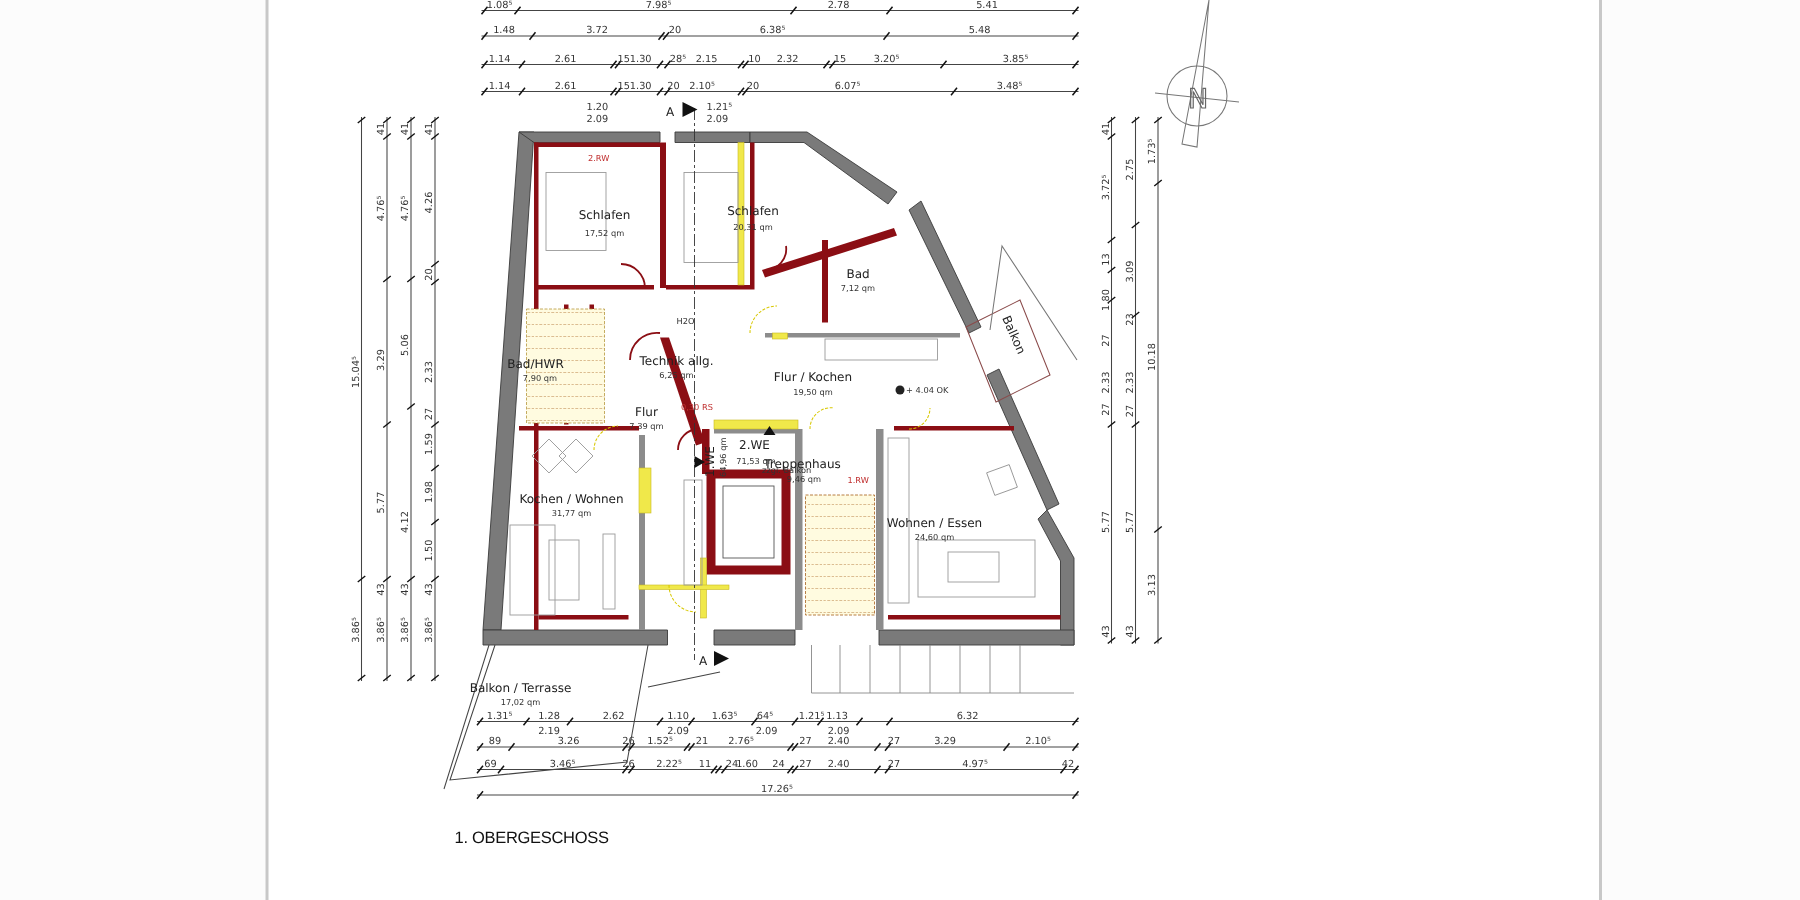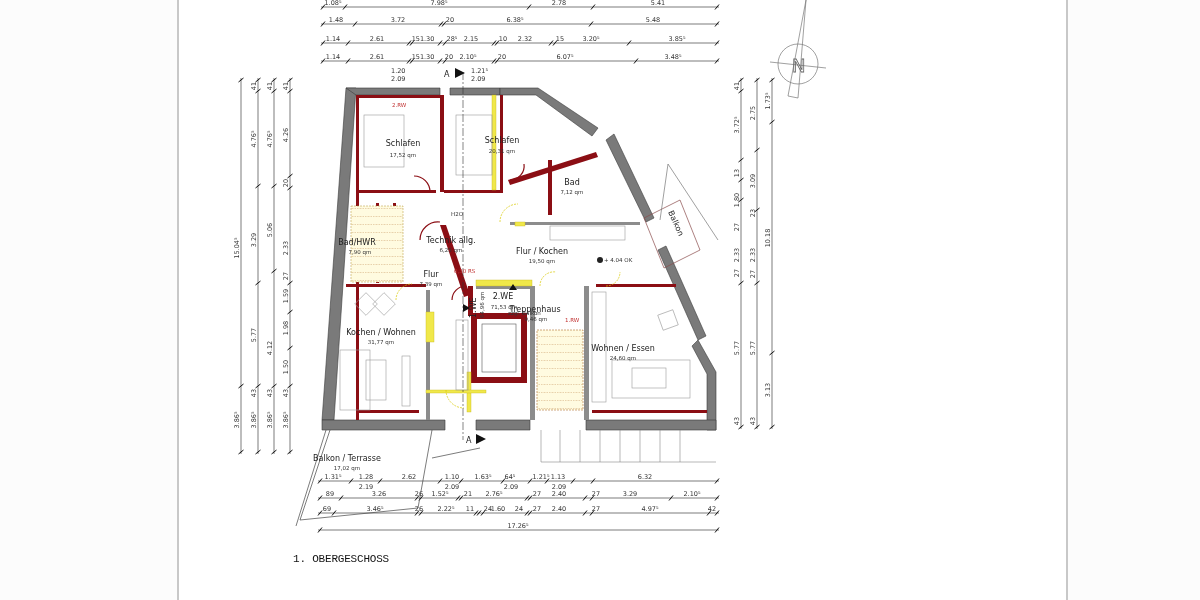--- a/index.html
+++ b/index.html
@@ -4,22 +4,22 @@
 <style>
   html, body { margin:0; padding:0; width:1200px; height:600px; background:#fcfcfc; overflow:hidden; }
   body { font-family: "DejaVu Sans", sans-serif; position:relative; }
   .sheet { position:absolute; left:177px; top:0; width:891px; height:600px; background:#ffffff;
            border-left:2px solid #c8c8c8; border-right:2px solid #c8c8c8; box-sizing:border-box; }
   svg { position:absolute; left:0; top:0; }
   .dim { font-family:"DejaVu Sans", sans-serif; font-size:6.5px; fill:#333; }
   .room-name { font-family:"DejaVu Sans", sans-serif; font-size:8px; fill:#222; }
   .room-area { font-family:"DejaVu Sans", sans-serif; font-size:5.5px; fill:#333; }
   .red-label { font-family:"DejaVu Sans", sans-serif; font-size:5.5px; fill:#c03030; }
-  .title { position:absolute; left:293px; top:553px; font-size:11px; color:#111;
-           font-family:Liberation Mono, monospace; letter-spacing:-0.2px; }
+  .title { position:absolute; left:303px; top:553px; font-size:11px; color:#111;
+           font-family:Liberation Sans, sans-serif; letter-spacing:-0.2px; }
 </style>
 </head>
 <body>
 
 <div class="sheet"></div>
 
 <svg id="plan" width="1200" height="600" viewBox="0 0 1200 600">
   <defs>
     <pattern id="stairs" width="8" height="8" patternUnits="userSpaceOnUse">
       <rect width="8" height="8" fill="#fffbe0"></rect>

